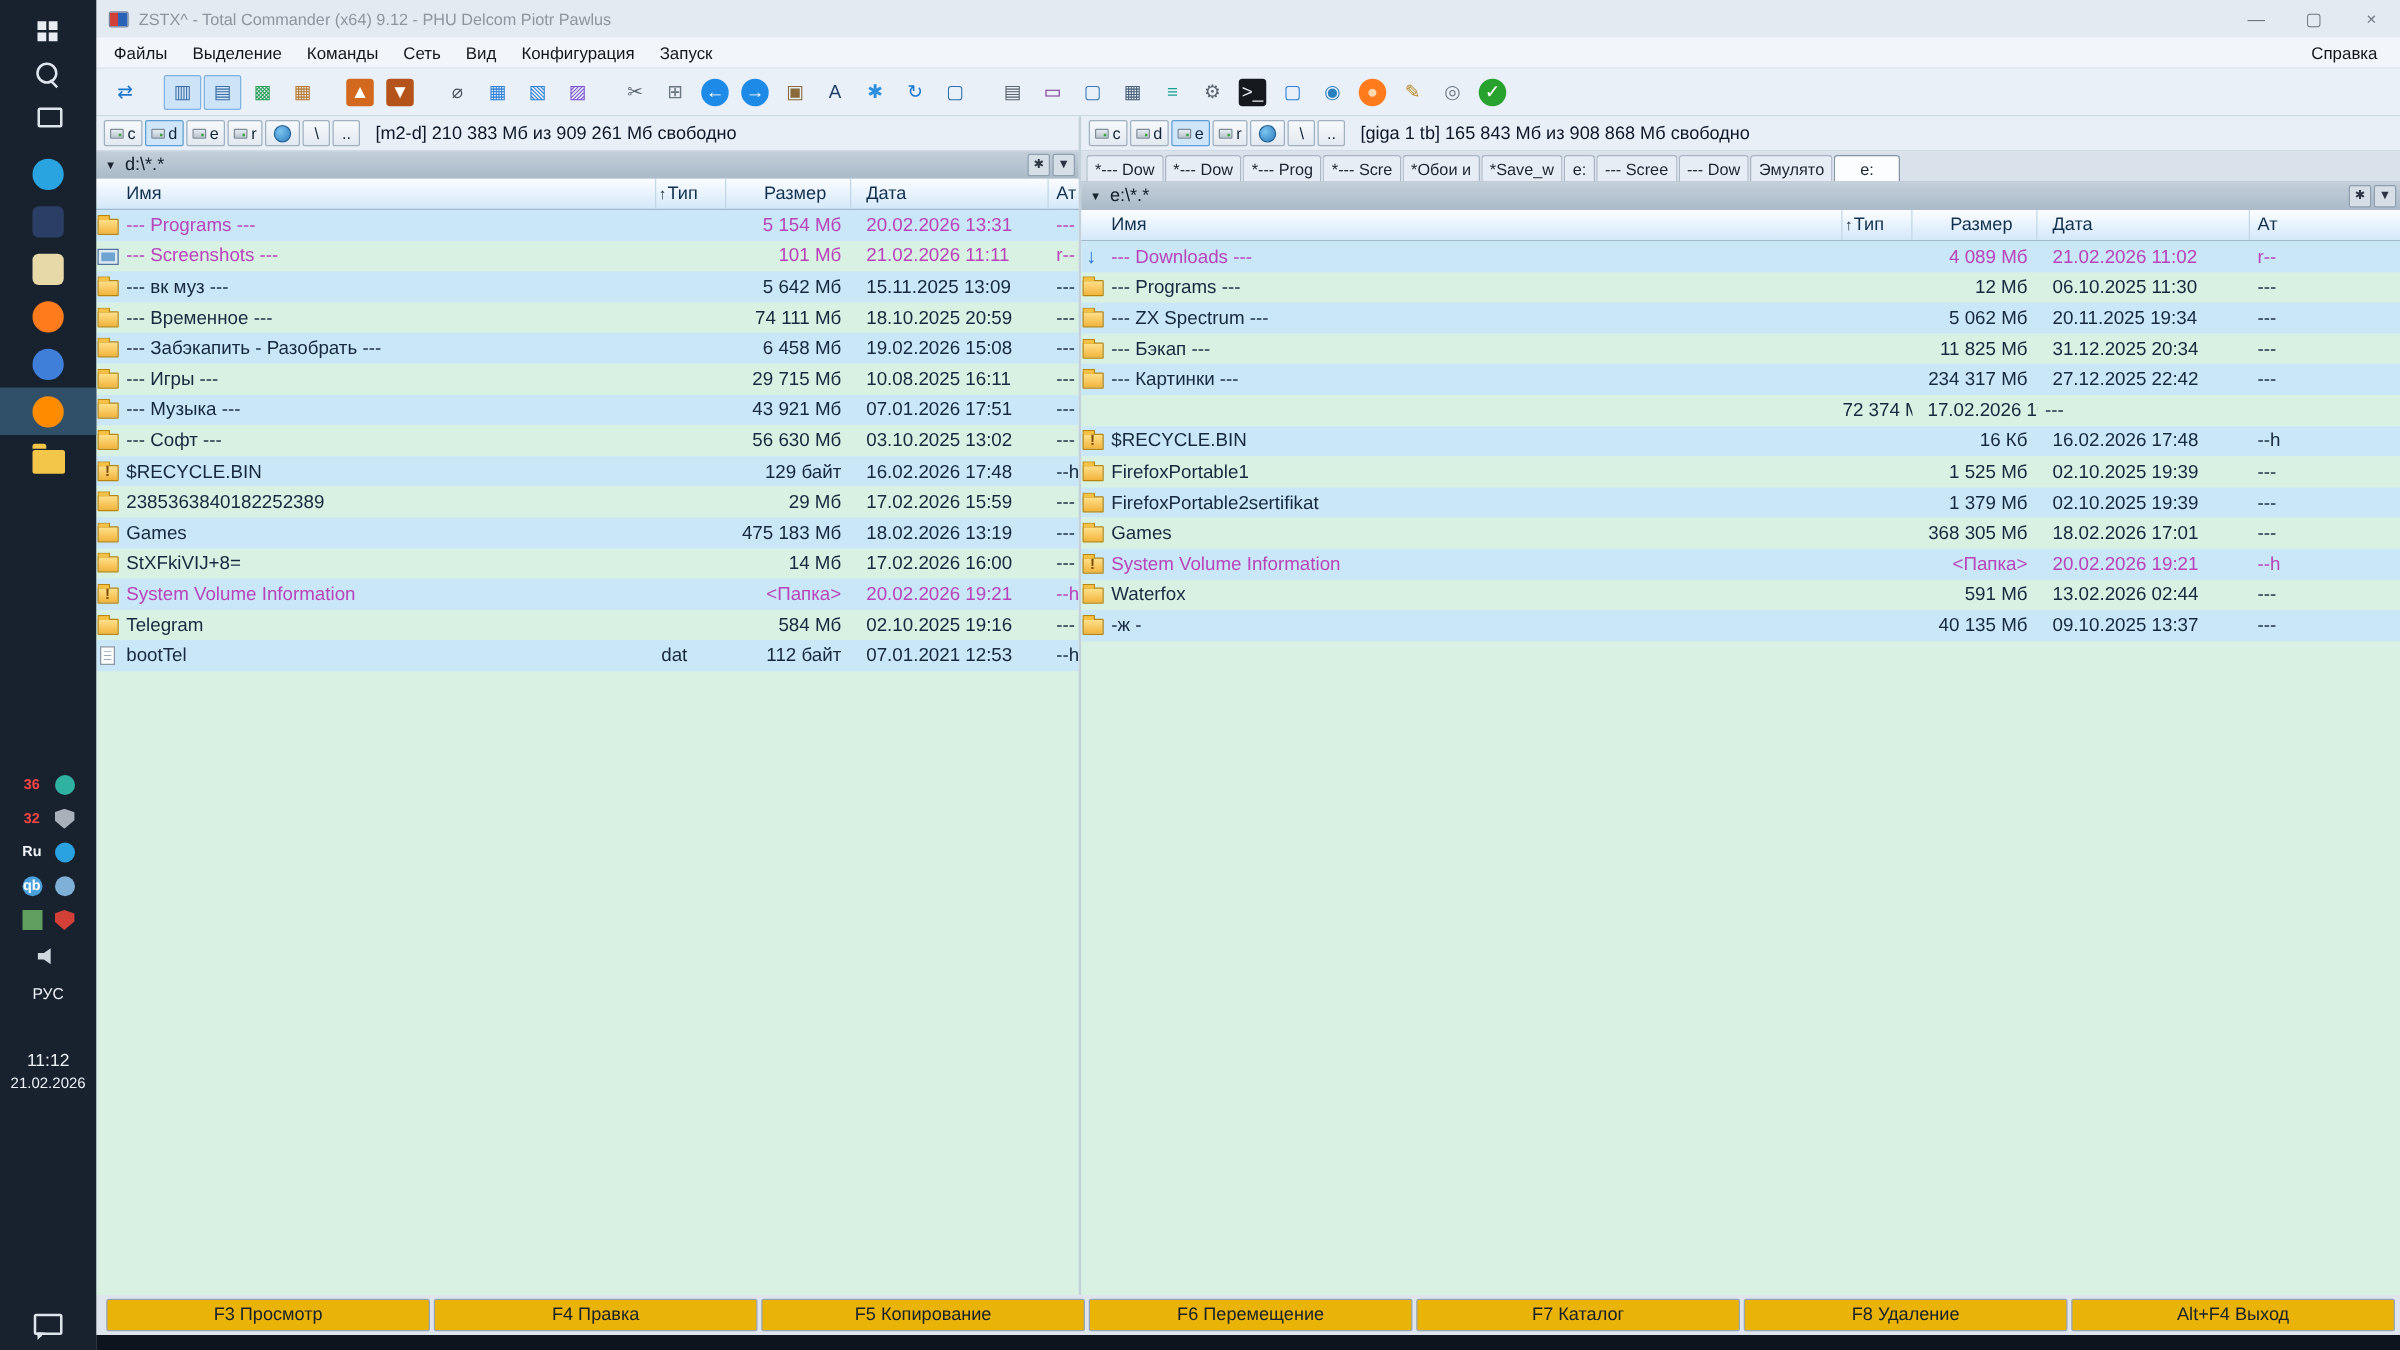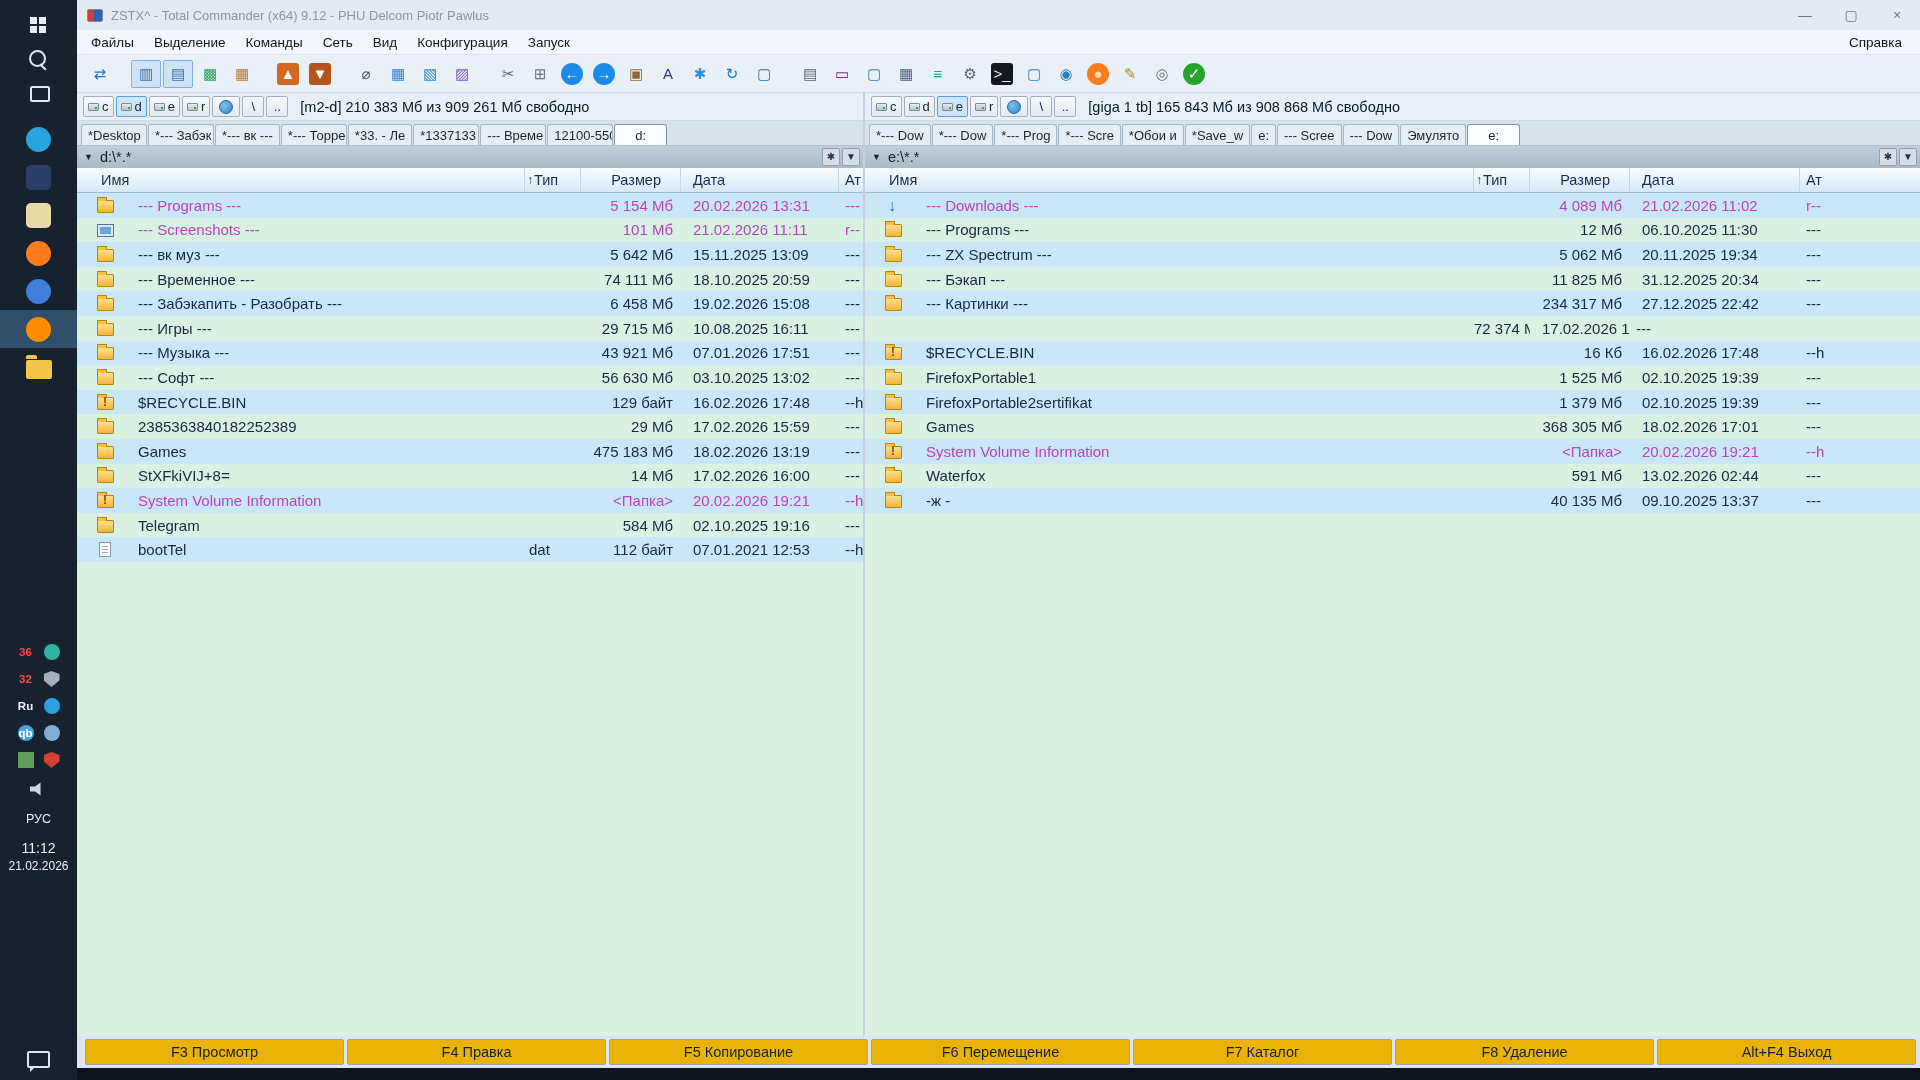--- a/index.html
+++ b/index.html
@@ -31,21 +31,21 @@
   .traywrap { margin-top:auto; display:flex; flex-direction:column; align-items:center; padding-bottom:12px; }
   .traygrid { display:grid; grid-template-columns:20px 20px; column-gap:6px; row-gap:11px;
       justify-items:center; align-items:center; }
   .tcell { width:16px; height:16px; display:flex; align-items:center; justify-content:center; }
   .tcell .tx { font-size:11.5px; font-weight:bold; line-height:16px; }
   .sh-round { border-radius:50%; }
   .sh-shield { clip-path:polygon(50% 0,100% 18%,100% 58%,50% 100%,0 58%,0 18%); }
   .spk { margin-top:14px; width:17px; height:14px; background:#cfd6dd;
       clip-path:polygon(0 32%,30% 32%,62% 4%,62% 96%,30% 68%,0 68%); }
   .lang { margin-top:16px; color:#eef2f6; font-size:12.5px; }
-  .clock { margin-top:14px; color:#eef2f6; font-size:14px; }
+  .clock { margin-top:38px; color:#eef2f6; font-size:14px; }
   .cdate { margin-top:3px; color:#eef2f6; font-size:12px; }
   .notif { margin-top:178px; width:23px; height:17px; border:2px solid #dfe5ec; border-radius:2px; position:relative; }
   .notif::after { content:""; position:absolute; left:1px; bottom:-6px; border:3px solid transparent;
       border-top-color:#dfe5ec; border-left-color:#dfe5ec; }
 
   
   .tc { position:absolute; left:77px; top:0; right:0; bottom:0; display:flex; flex-direction:column; background:#e9eff6; }
 
   .titlebar { height:30px; background:#e4eaf1; display:flex; align-items:center; flex:none; }
   .tcicon { width:16px; height:13px; margin:0 8px 0 10px; border-radius:2px;
@@ -115,21 +115,21 @@
   .h-size { justify-content:flex-end; padding-right:19px; }
   .h-date { padding-left:12px; }
   .h-attr { padding-left:6px; border-right:none; }
 
   .filelist { flex:1; min-height:0; overflow:hidden; background:#d9f1e3; }
   .row { display:grid; align-items:center; height:24.6px; font-size:15px; color:#17293f; }
   .row:nth-of-type(odd) { background:#cae7f8; }
   .row:nth-of-type(even) { background:#d9f1e3; }
   .row.mag { color:#b844ba; }
   .c { overflow:hidden; white-space:nowrap; }
-  .c-name { display:flex; align-items:center; gap:24px; padding-left:20px; }
+  .c-name { display:flex; align-items:center; gap:6px; padding-left:1px; }
   .c-type { padding-left:4px; }
   .c-size { text-align:right; padding-right:8px; }
   .c-date { padding-left:12px; }
   .c-attr { padding-left:6px; }
 
   
   .ic { position:relative; display:inline-block; flex:none; width:17px; height:13px; }
   .ic-folder, .ic-folderx { background:linear-gradient(#ffe08a,#f2b43c); border:1px solid #b8860b;
       border-radius:1px; margin-top:2px; }
   .ic-folder::before, .ic-folderx::before { content:""; position:absolute; top:-4px; left:-1px; width:8px; height:3px;
@@ -439,40 +439,20 @@
                 <span>r</span>
               </button>
             </span>
           <button class="drv">
               <i class="globe"></i>
             </button>
           <button class="drv sm">\</button>
           <button class="drv sm">..</button>
           <span class="dinfo">[m2-d]  210 383 Мб из 909 261 Мб свободно</span>
         </div>
-        <div class="tabbar">
-
-            <span class="tab">*Desktop</span>
-
-            <span class="tab">*--- Забэк</span>
-
-            <span class="tab">*--- вк ---</span>
-
-            <span class="tab">*--- Торре</span>
-
-            <span class="tab">*33. - Ле</span>
-
-            <span class="tab">*1337133</span>
-
-            <span class="tab">--- Време</span>
-
-            <span class="tab">12100-550</span>
-
-            <span class="tab active">d:</span>
-          </div>
         <div class="pathbar">
           <span class="ph">▼</span>
           <span class="path">d:\*.*</span>
           <span class="flex"></span>
           <button class="pbtn">✱</button>
           <button class="pbtn">▼</button>
         </div>
         <div class="cols">
           <span class="h h-name">Имя</span>
           <span class="h h-type">

